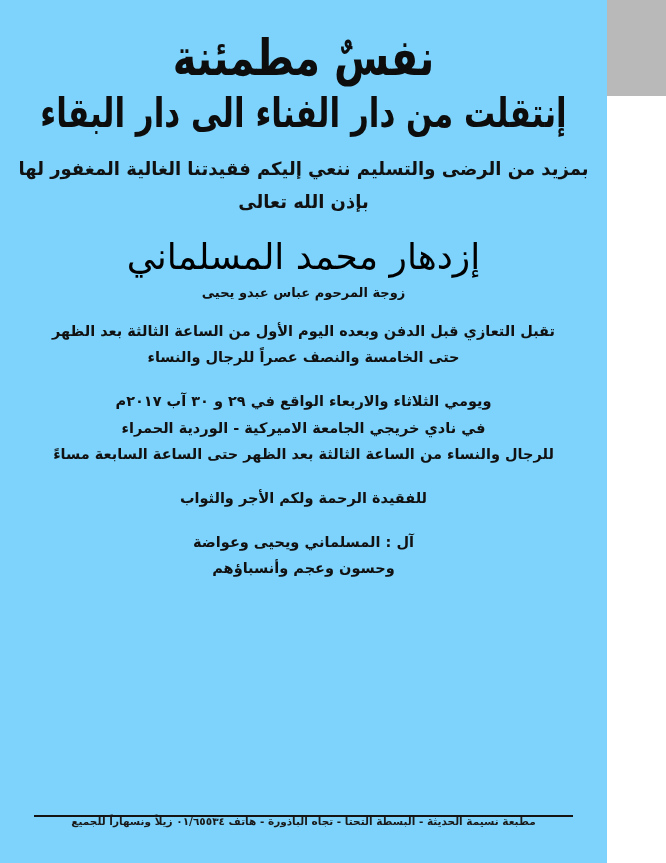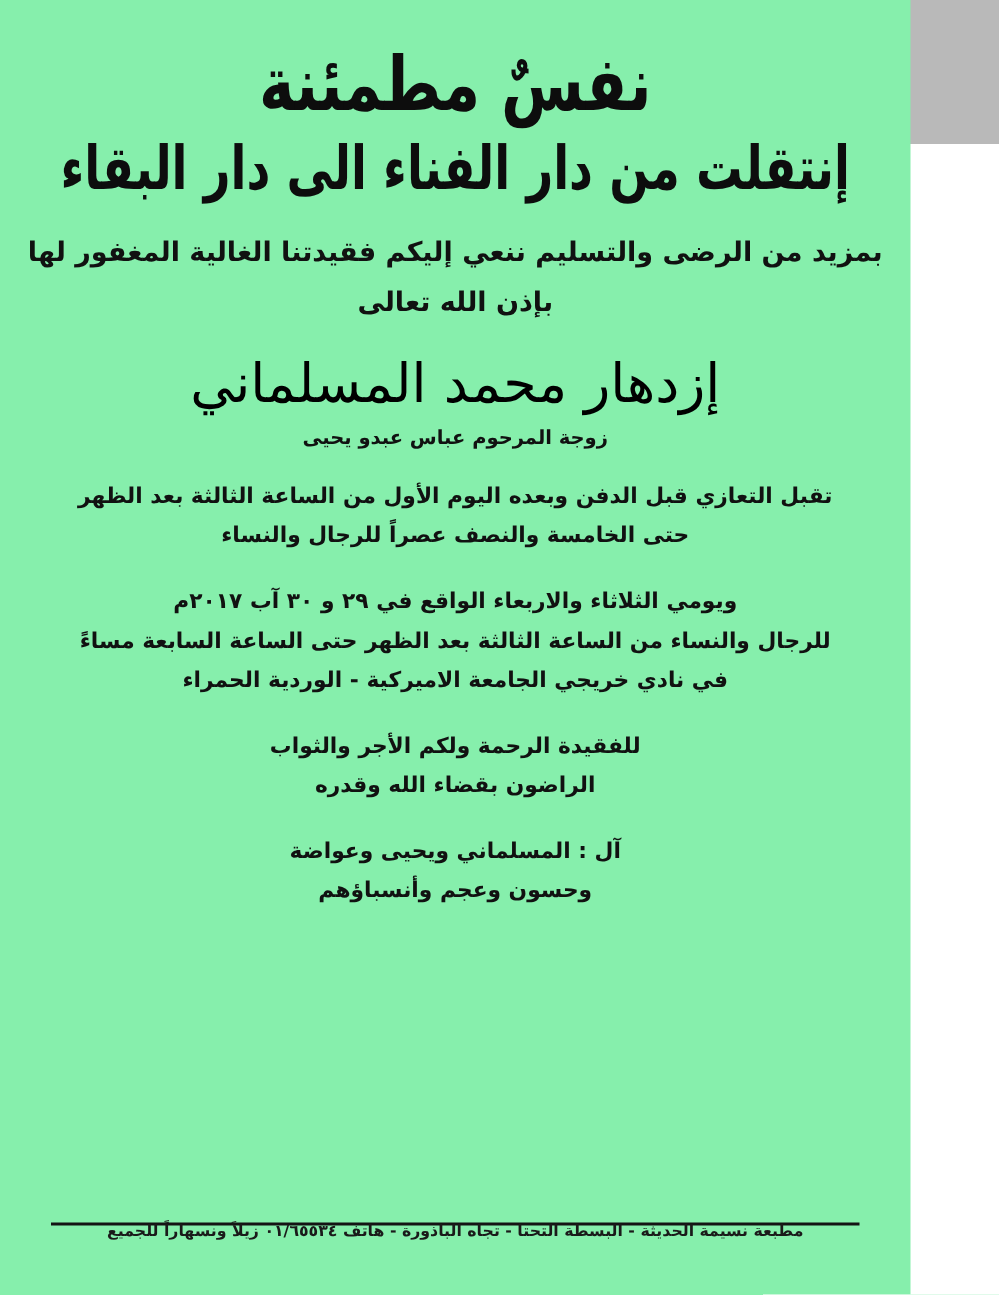--- a/index.html
+++ b/index.html
@@ -24,21 +24,21 @@
     height: 96px;
     background: #b9b9b9;
   }
 
   .page {
     position: absolute;
     top: 0;
     left: 0;
     width: 607px;
     height: 863px;
-    background: #86efac;
+    background: #7dd3fc;
     direction: rtl;
     text-align: center;
     padding: 0 14px;
     box-sizing: border-box;
   }
 
   .calligraphy {
     margin-top: 34px;
     color: #0d0d0d;
     line-height: 1.15;
@@ -137,27 +137,26 @@
 
 
 
   <div class="block tight">
     <span class="row">تقبل التعازي قبل الدفن وبعده اليوم الأول من الساعة الثالثة بعد الظهر</span>
     <span class="row">حتى الخامسة والنصف عصراً للرجال والنساء</span>
   </div>
 
   <div class="block tight">
     <span class="row">ويومي الثلاثاء والاربعاء الواقع في ٢٩ و ٣٠ آب ٢٠١٧م</span>
+    <span class="row">في نادي خريجي الجامعة الاميركية - الوردية الحمراء</span>
     <span class="row">للرجال والنساء من الساعة الثالثة بعد الظهر حتى الساعة السابعة مساءً</span>
-    <span class="row">في نادي خريجي الجامعة الاميركية - الوردية الحمراء</span>
   </div>
 
   <div class="block tight">
     <span class="row">للفقيدة الرحمة ولكم الأجر والثواب</span>
-    <span class="row">الراضون بقضاء الله وقدره</span>
   </div>
 
   <div class="block tight">
     <span class="row">آل : المسلماني ويحيى وعواضة</span>
     <span class="row">وحسون وعجم وأنسباؤهم</span>
   </div>
 
   <div class="footer-rule"></div>
   <div class="press-line">مطبعة نسيمة الحديثة - البسطة التحتا - تجاه الباذورة - هاتف ٠١/٦٥٥٣٤ زيلاً ونسهاراً للجميع</div>
 

